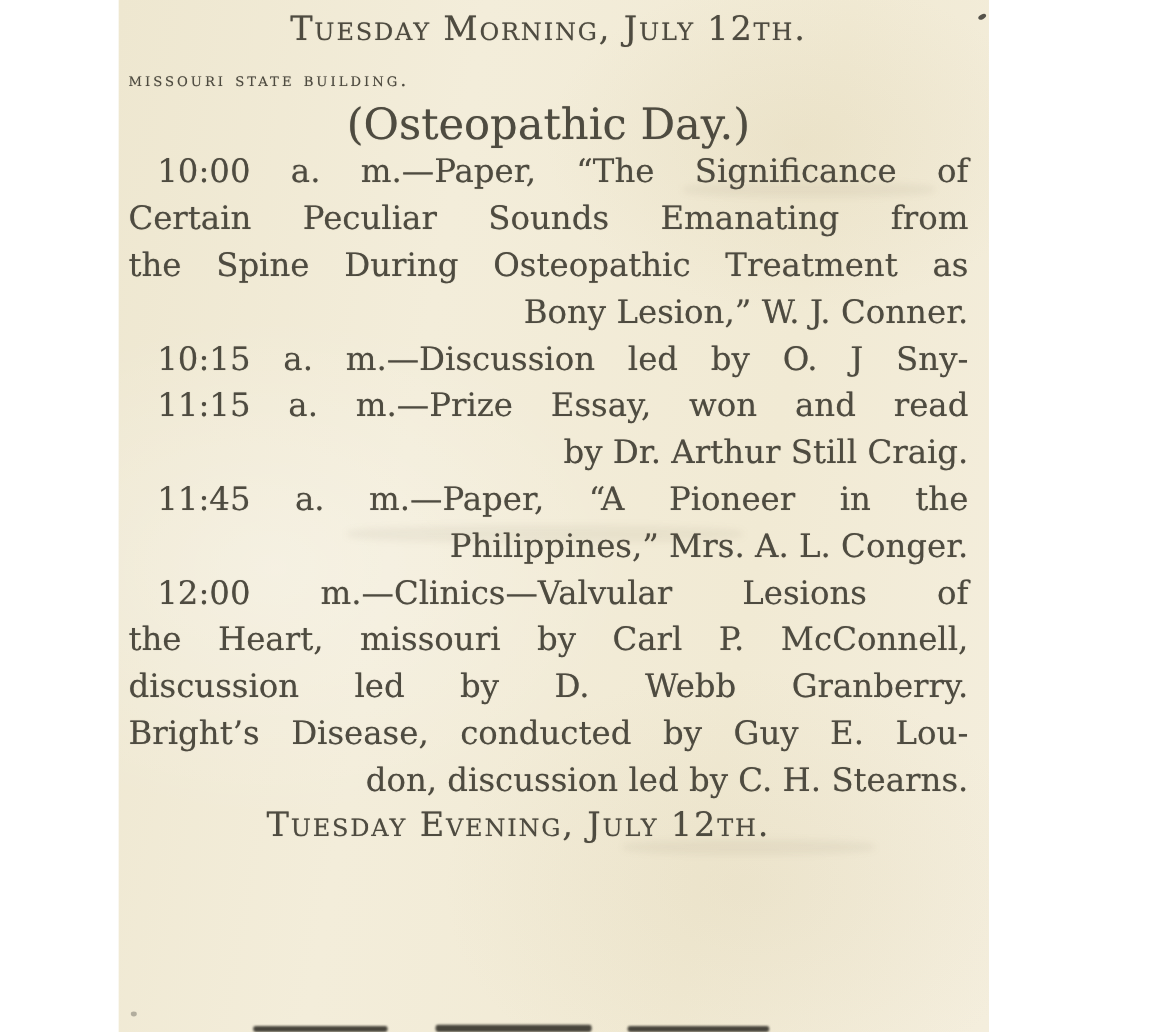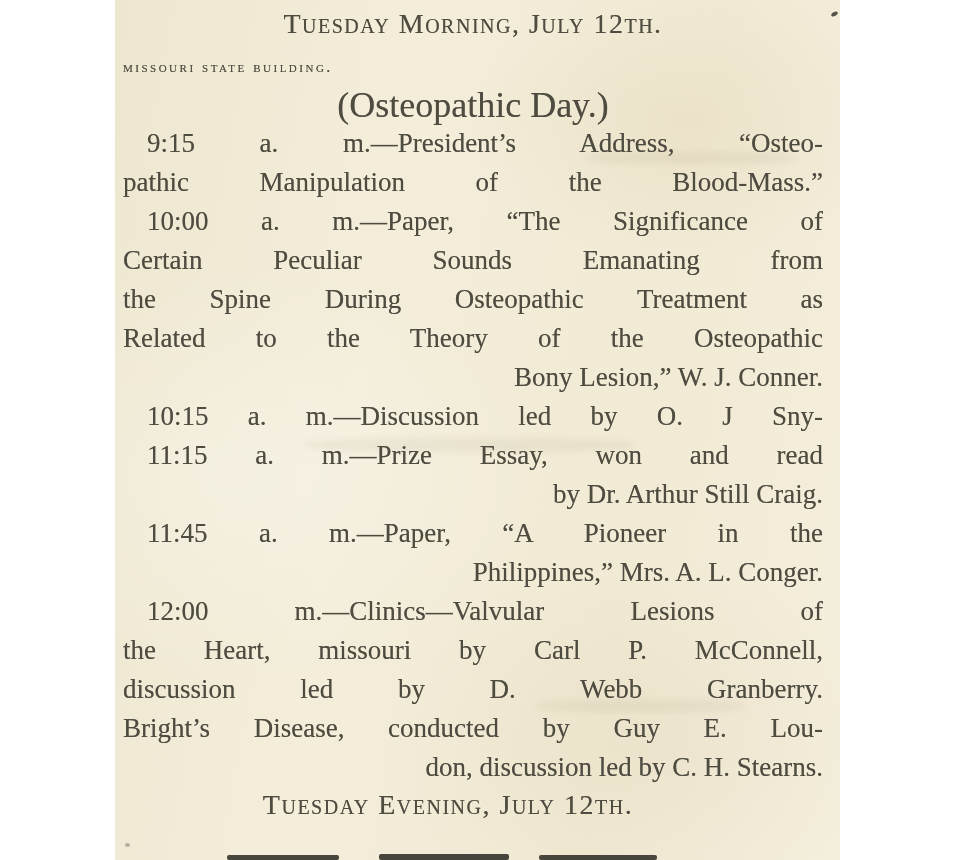--- a/index.html
+++ b/index.html
@@ -3,29 +3,28 @@
 <meta charset="utf-8">
 <style>
   html, body {
     margin: 0; padding: 0;
     width: 960px; height: 860px;
     background: #ffffff;
     overflow: hidden;
     font-family: "DejaVu Serif", "Liberation Serif", serif;
   }
   .page {
-    position: absolute; left: 115px; top: 0;
+    position: absolute; left: 99px; top: 0;
     width: 725px; height: 860px;
     background-color: #f1ebd7;
     background-image:
       radial-gradient(ellipse 300px 200px at 78% 14%, rgba(212,198,158,0.22), transparent 70%),
       radial-gradient(ellipse 420px 300px at 18% 55%, rgba(255,255,255,0.28), transparent 70%),
       radial-gradient(ellipse 360px 260px at 72% 86%, rgba(208,194,156,0.18), transparent 70%),
       linear-gradient(100deg, #eee7d0, #f3edda 35%, #f1ead4 70%, #f4eedd);
-    font-family: Liberation Serif, serif;
   }
   .textcol {
     position: absolute; left: 8px; top: 0; width: 700px;
     color: #4e4b40;
     text-shadow: 0 0 0.6px rgba(78,75,64,0.55);
   }
   .h1 {
     font-size: 28px; line-height: 48px;
     font-variant: small-caps;
     letter-spacing: 1.5px;
@@ -66,30 +65,25 @@
 </head>
 <body>
 
 <div class="page">
   <div class="textcol">
 
     <div class="h1">Tuesday Morning, July 12th.</div>
     <div class="h2">missouri state building.</div>
     <div class="h3">(Osteopathic Day.)</div>
 
-    <div class="para">
-      <div class="line j ind">9:15 a. m.—President’s Address, “Osteo-</div>
-      <div class="line j">pathic Manipulation of the Blood-Mass.”</div>
-    </div>
 
     <div class="para">
       <div class="line j ind">10:00 a. m.—Paper, “The Significance of</div>
       <div class="line j">Certain Peculiar Sounds Emanating from</div>
       <div class="line j">the Spine During Osteopathic Treatment as</div>
-      <div class="line j">Related to the Theory of the Osteopathic</div>
       <div class="line">Bony Lesion,” W. J. Conner.</div>
     </div>
 
     <div class="para">
       <div class="line j ind">10:15 a. m.—Discussion led by O. J Sny-</div>
     </div>
 
     <div class="para">
       <div class="line j ind">11:15 a. m.—Prize Essay, won and read</div>
       <div class="line">by Dr. Arthur Still Craig.</div>

